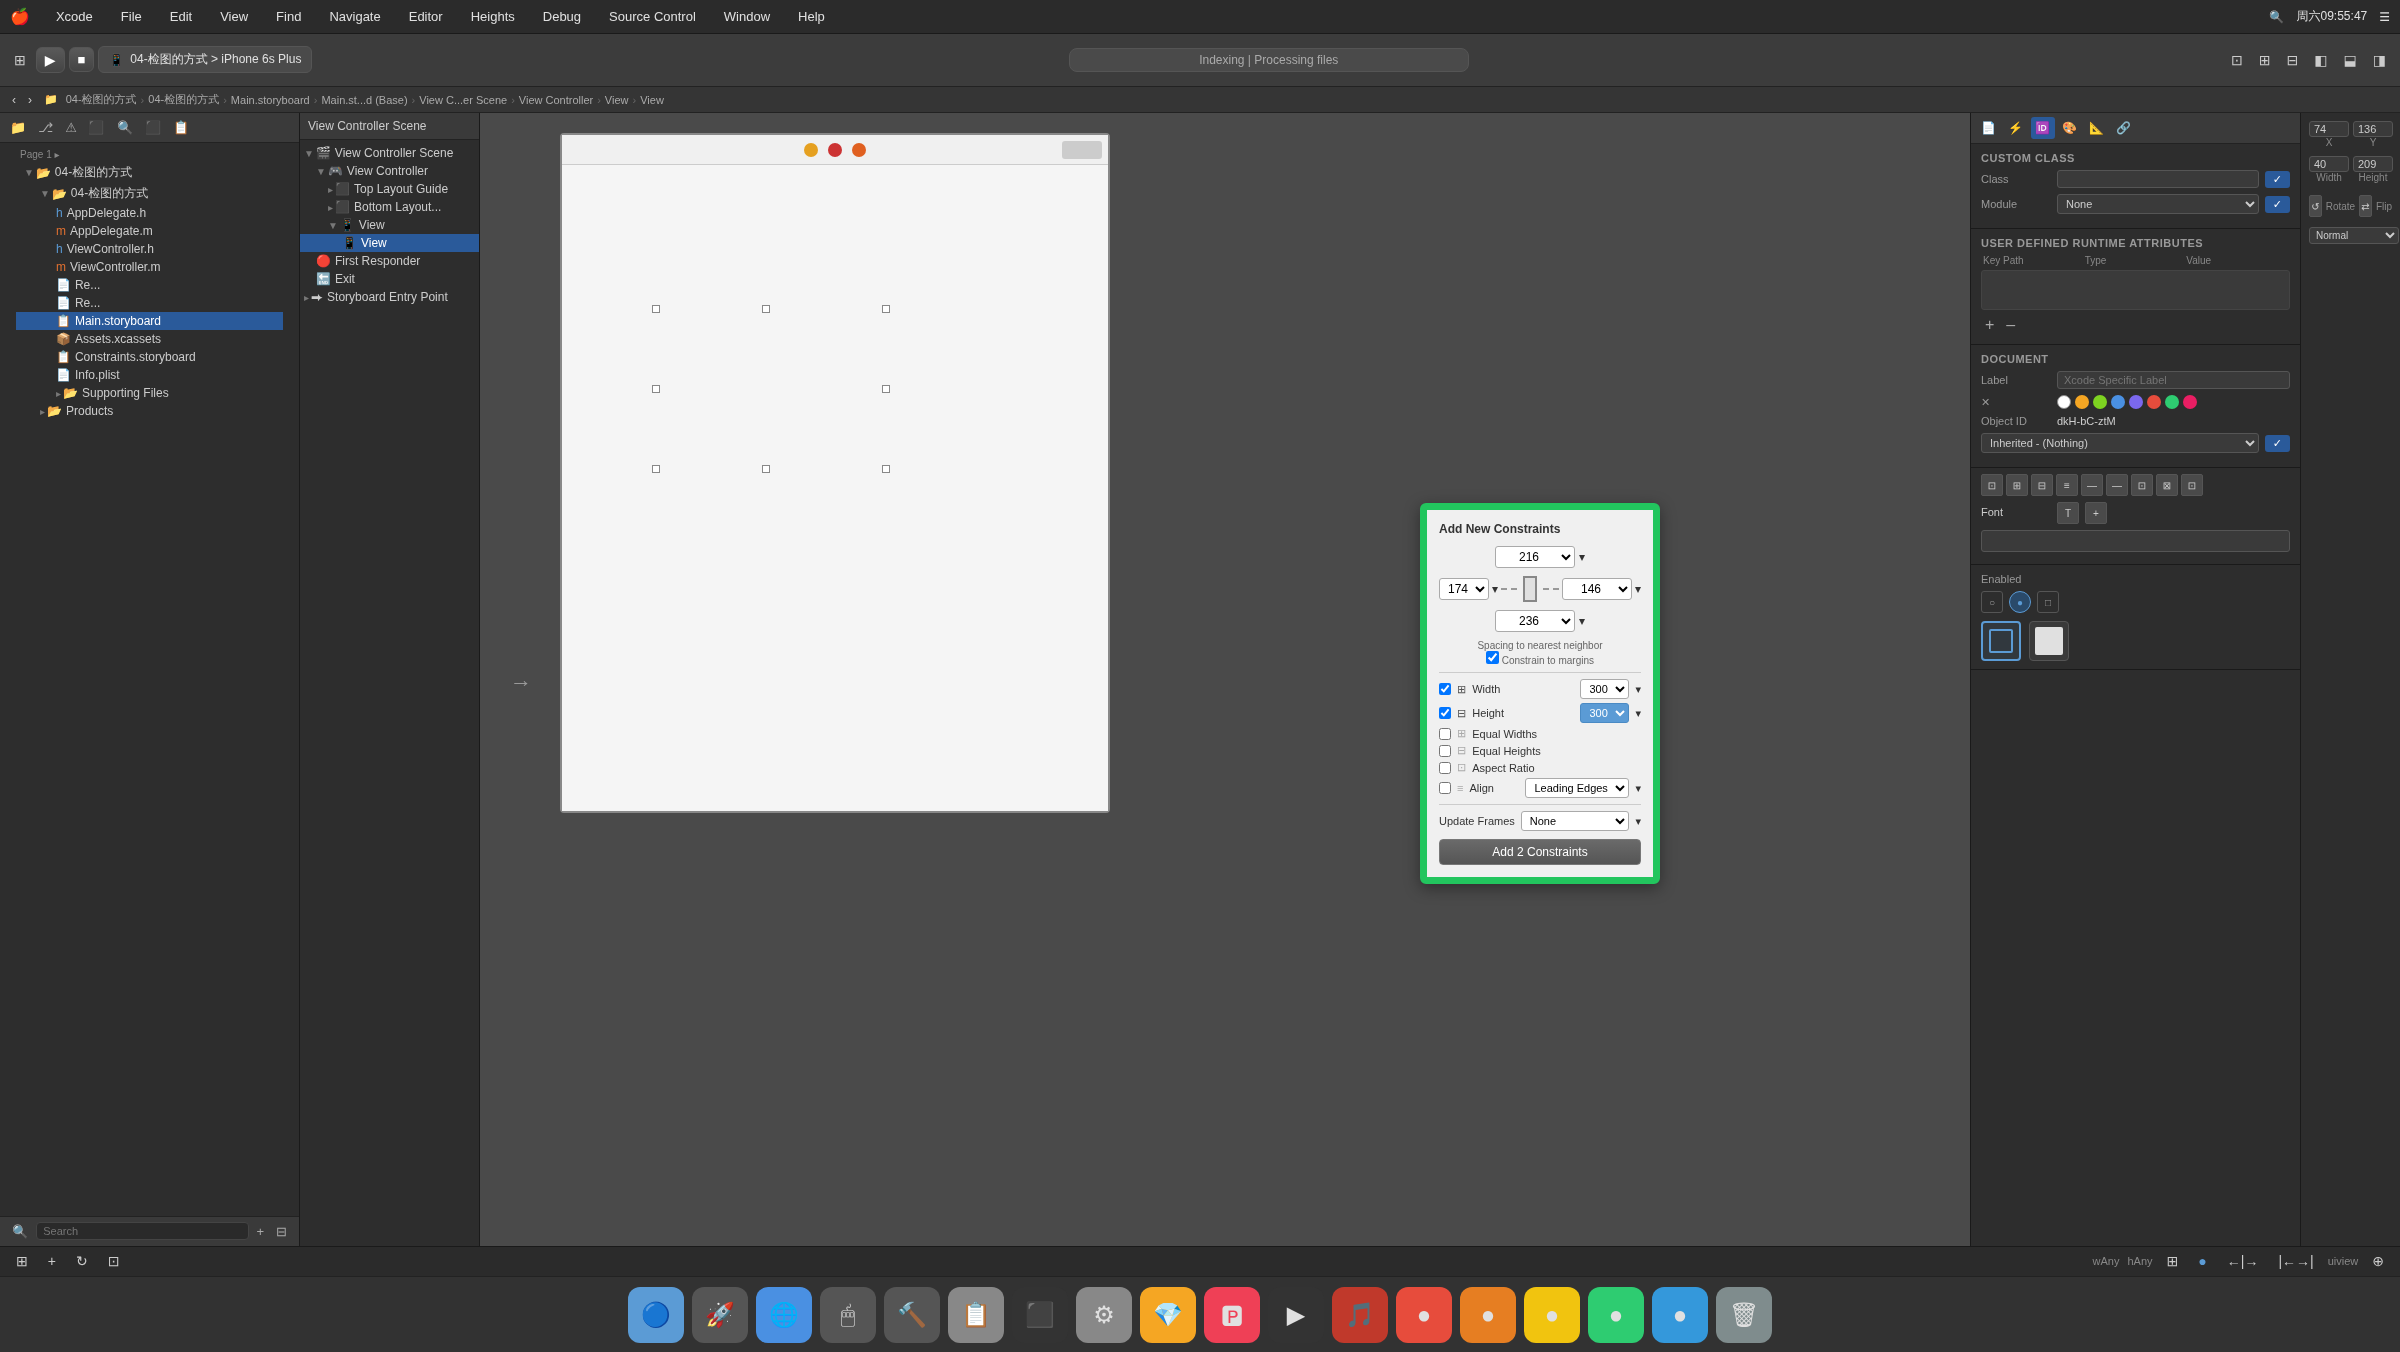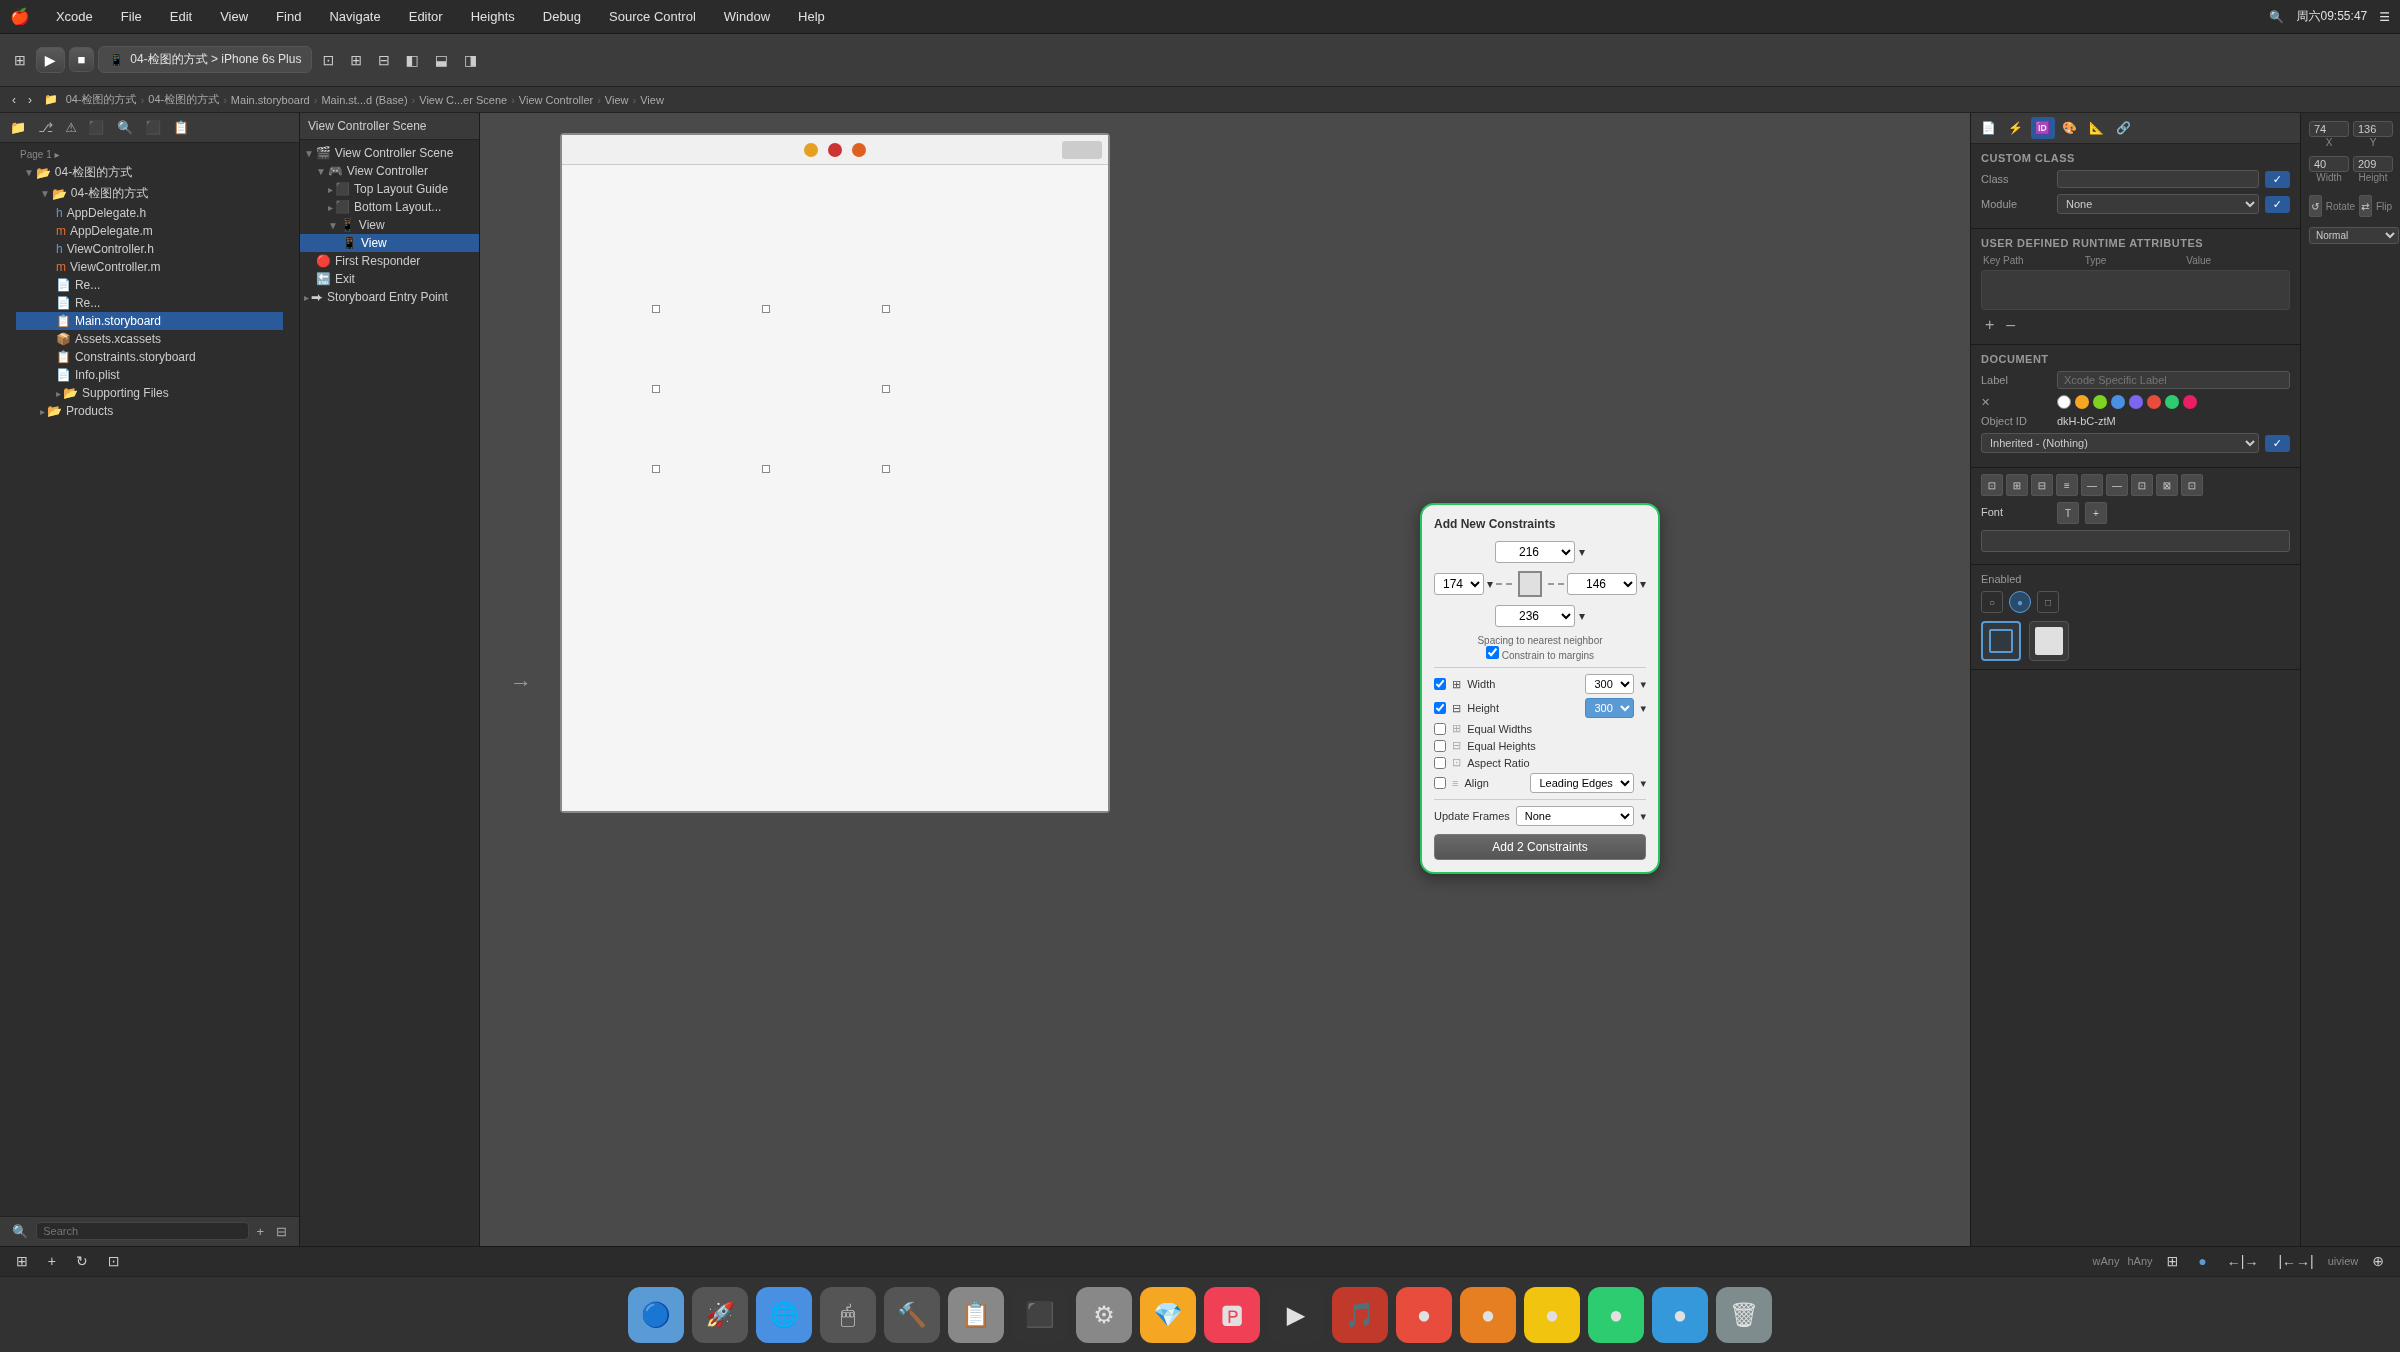--- a/index.html
+++ b/index.html
@@ -313,22 +313,22 @@
     .color-dots { display: flex; gap: 4px; align-items: center; }
     .color-dot { width: 14px; height: 14px; border-radius: 50%; cursor: pointer; }
 
     
     .constraints-popup {
       position: absolute;
       top: 390px;
       left: 940px;
       width: 240px;
       background: #f0f0f0;
-      border: 2px solid #22c55e;
-      border-radius: 14px;
+      border: 7px solid #22c55e;
+      border-radius: 6px;
       box-shadow: 0 4px 16px rgba(0,0,0,0.4);
       z-index: 100;
       padding: 12px;
       color: #333;
       font-size: 12px;
     }
     .constraints-title {
       font-size: 12px;
       font-weight: bold;
       color: #333;
@@ -542,20 +542,25 @@
   </div>
 
   <div class="toolbar">
     <button class="toolbar-btn">⊞</button>
     <button class="run-btn">▶</button>
     <button class="stop-btn">■</button>
     <div class="scheme-selector">
       <span>📱</span>
       <span>04-检图的方式 &gt; iPhone 6s Plus</span>
     </div>
+    <div class="activity-area">
+      <div class="activity-bar">
+        <span>Indexing  |  Processing files</span>
+      </div>
+    </div>
     <div class="toolbar-right">
       <button class="toolbar-btn">⊡</button>
       <button class="toolbar-btn">⊞</button>
       <button class="toolbar-btn">⊟</button>
       <button class="toolbar-btn">◧</button>
       <button class="toolbar-btn">⬓</button>
       <button class="toolbar-btn">◨</button>
     </div>
   </div>
 

